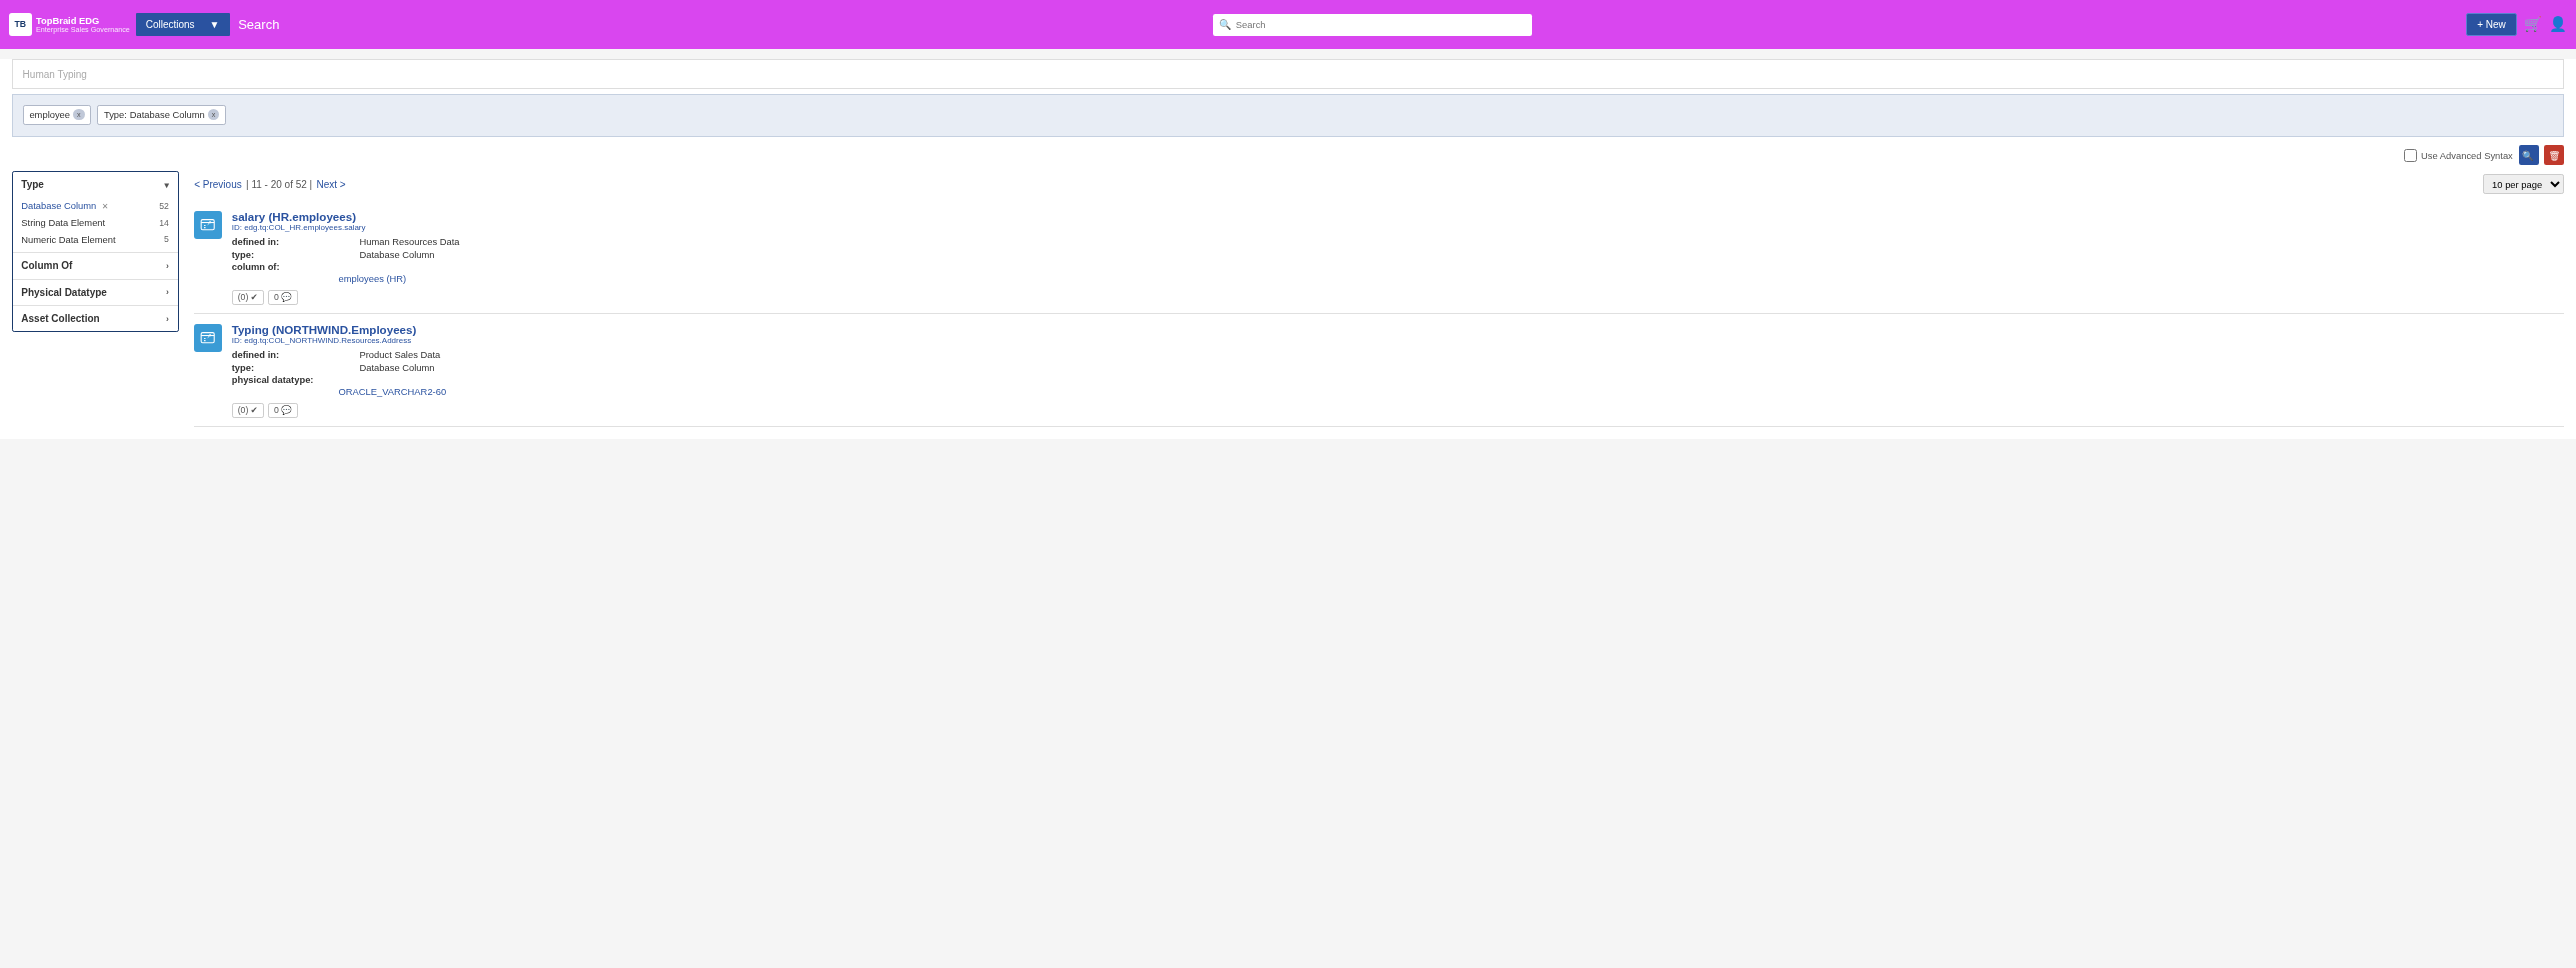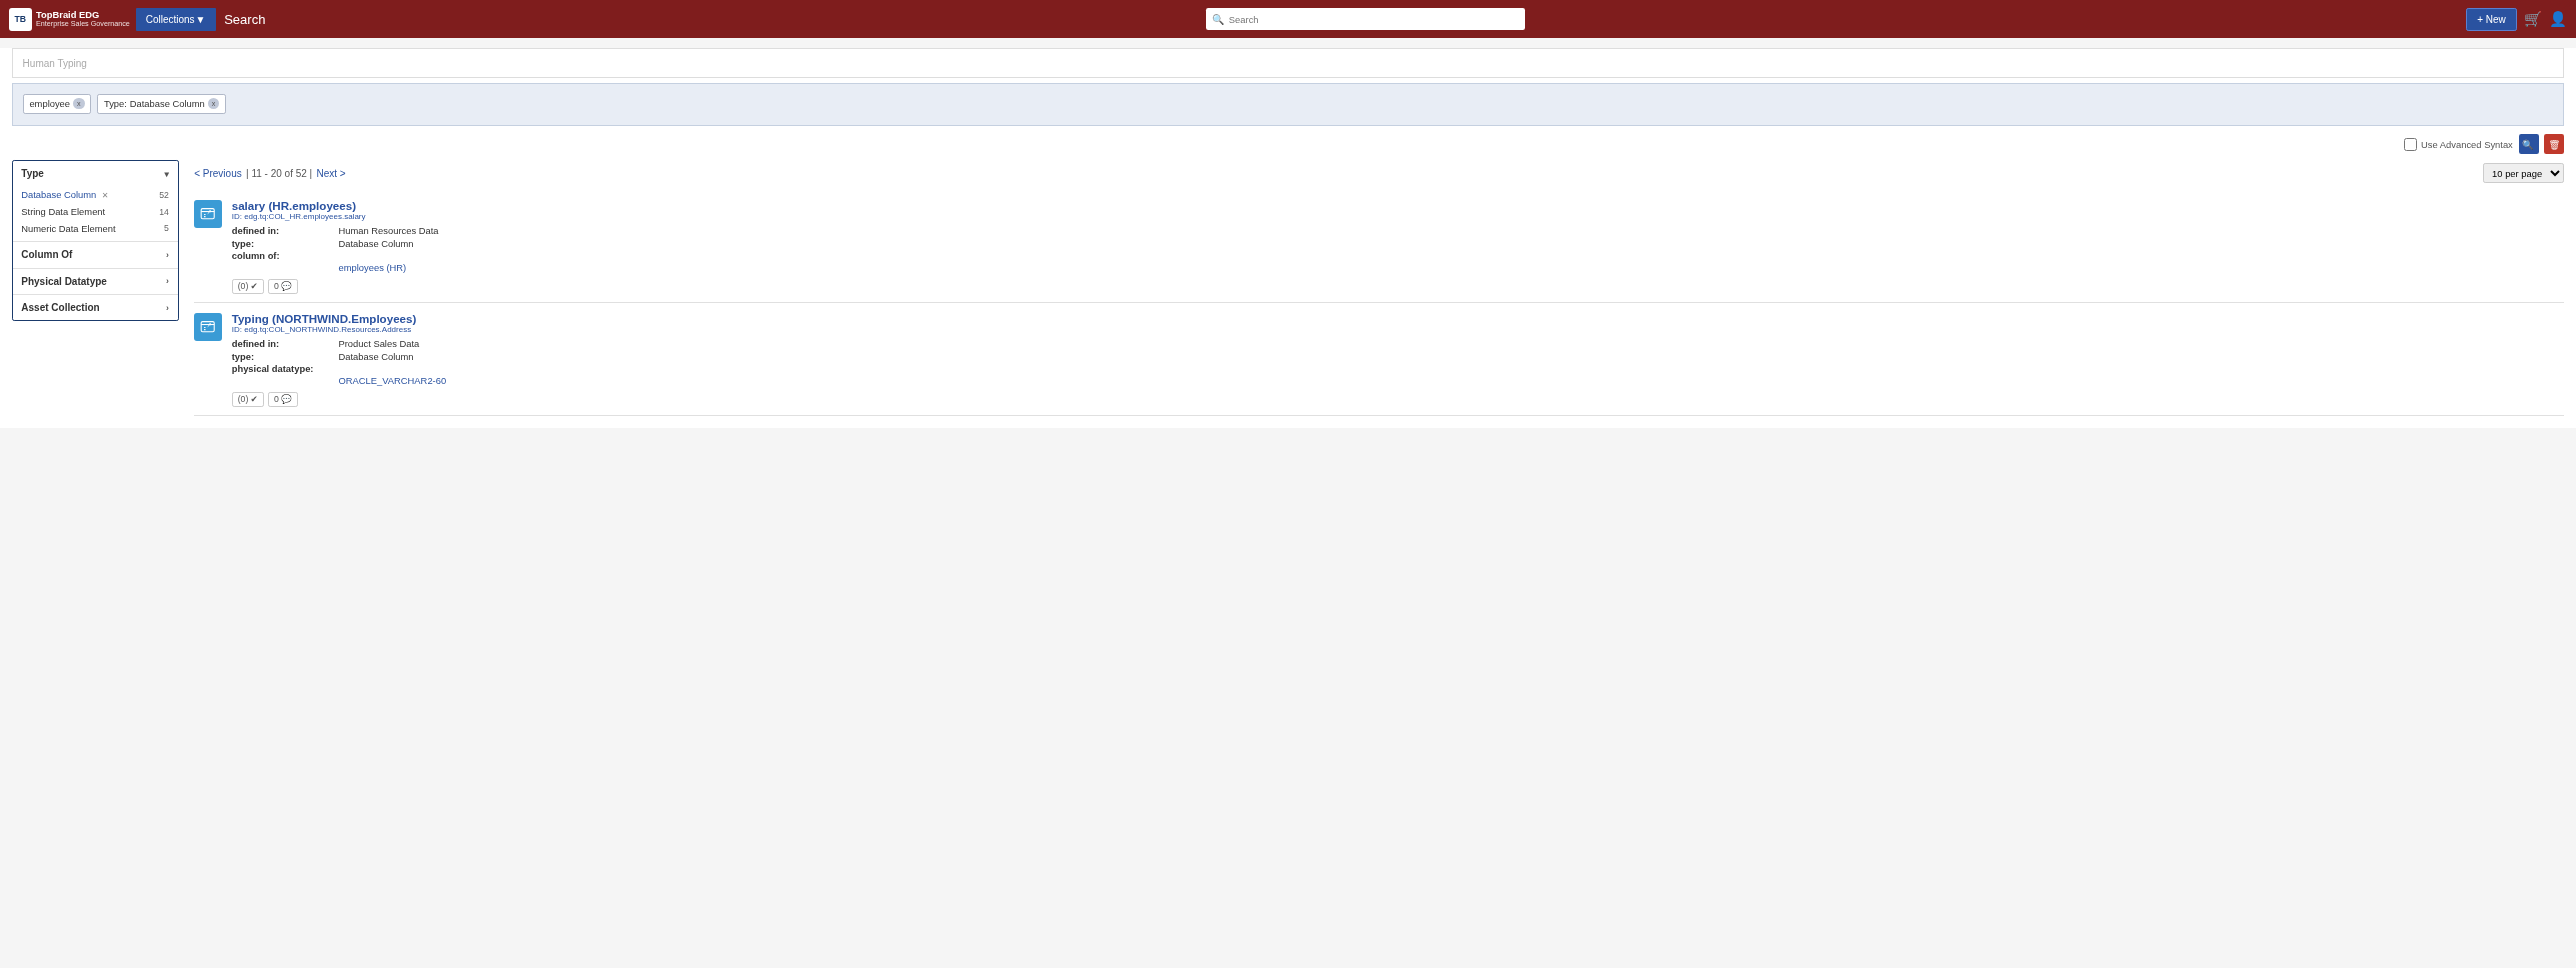--- a/index.html
+++ b/index.html
@@ -2,22 +2,22 @@
 <html style="font-size:11.6px"><head>
   <meta charset="utf-8">
   <style>
     * { box-sizing: border-box; margin: 0; padding: 0; }
     body { font-family: Arial, sans-serif; font-size: 10px; background: #f5f5f5; color: #333; }
 
     
     .header {
       display: flex;
       align-items: center;
-      background: #7f1d1d;
-      height: 38px;
+      background: #d946ef;
+      height: 49px;
       padding: 0 8.7px;
       gap: 5.8px;
     }
     .logo-area {
       display: flex;
       align-items: center;
       gap: 4.3px;
       color: white;
       font-size: 8px;
       line-height: 1.2;
@@ -42,21 +42,21 @@
     .collections-btn {
       background: #2a52a0;
       color: white;
       border: none;
       padding: 4.3px 10px;
       border-radius: 1px;
       font-size: 10px;
       cursor: pointer;
       display: flex;
       align-items: center;
-      gap: 1px;
+      gap: 15px;
       height: 23px;
       justify-content: center;
     }
 
     .search-nav-label {
       color: white;
       font-size: 13px;
       font-weight: normal;
       margin-left: 2.9px;
     }
@@ -338,21 +338,21 @@
       display: block;
       margin-bottom: 4.3px;
     }
     .result-meta {
       display: grid;
       grid-template-columns: 101px 1fr;
       gap: 1.4px 5.8px;
       font-size: 9.4px;
     }
     .meta-label { font-weight: bold; color: #333; }
-    .meta-value { color: #333; }
+    .meta-value { color: #333; margin-left: 21px; }
     .meta-link {
       color: #2a52a0;
       text-decoration: none;
       cursor: pointer;
       margin-top: 12px;
     }
     .result-actions {
       display: flex;
       gap: 4.3px;
       margin-top: 5.8px;

